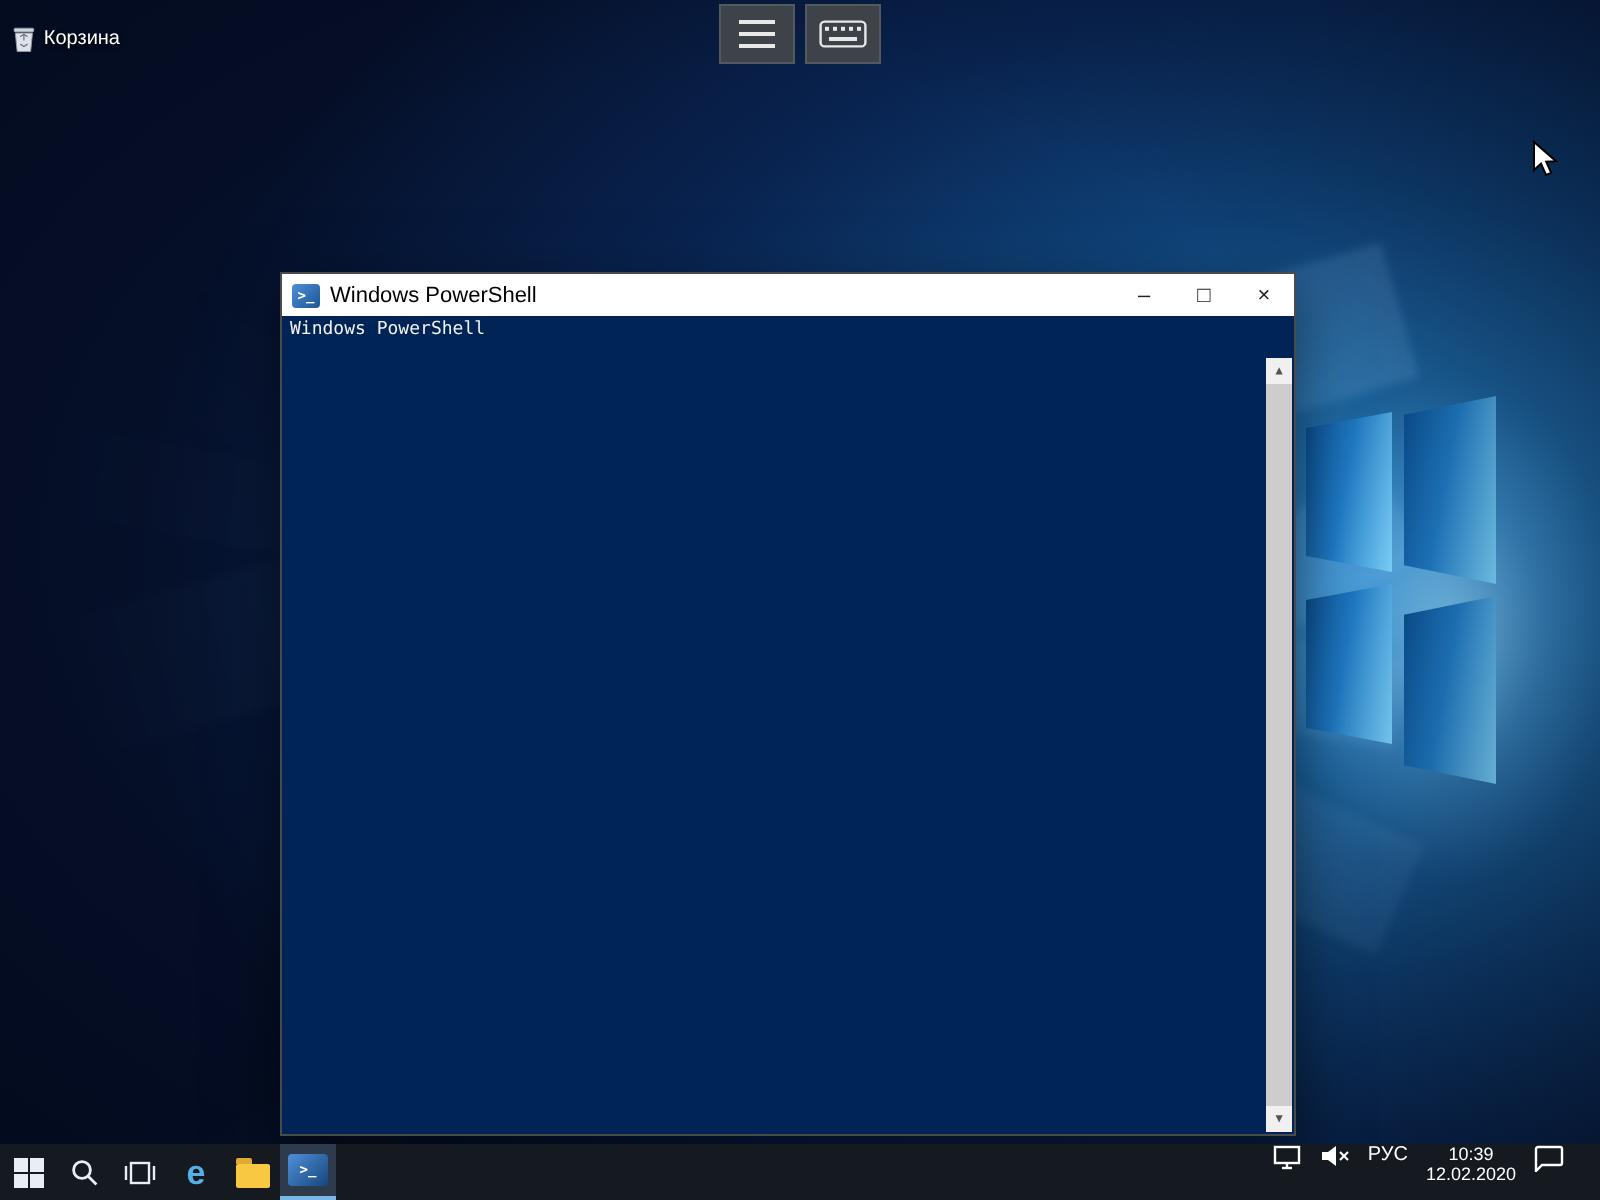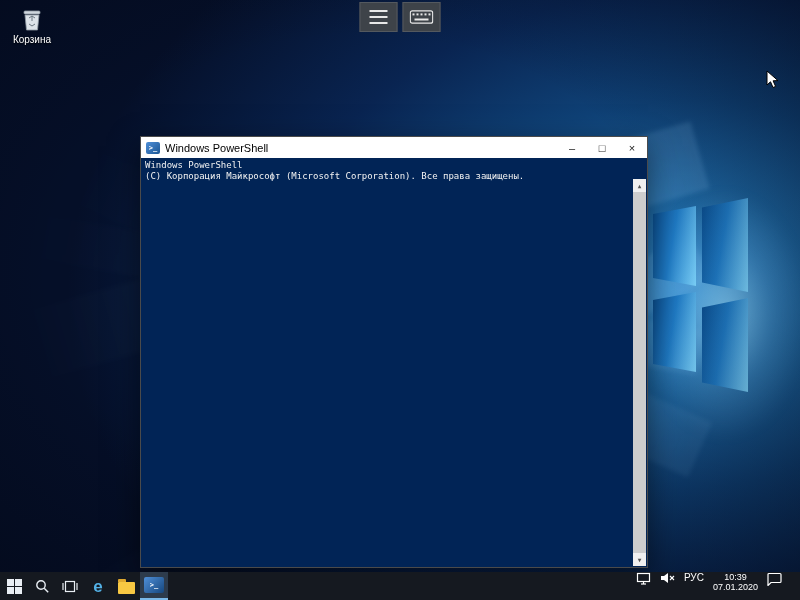--- a/index.html
+++ b/index.html
@@ -42,21 +42,21 @@
     clip-path: polygon(0 10%, 100% 0, 100% 100%, 0 90%);
     box-shadow: 0 0 28px rgba(110,195,255,0.55);
   }
   .pane.tl { left:0;  top:8px;   width:43px; height:80px; }
   .pane.tr { left:49px; top:0;   width:46px; height:94px; }
   .pane.bl { left:0;  top:94px;  width:43px; height:80px; }
   .pane.br { left:49px; top:100px; width:46px; height:94px; }
 
   
   .desktop-icon { position:absolute; left:4px; top:6px; width:56px;
-    display:flex; flex-direction:column; align-items:center; gap:2px; cursor:pointer; }
+    display:flex; flex-direction:row; align-items:center; gap:2px; cursor:pointer; }
   .desktop-icon .label { color:#fff; font-size:10px; text-shadow:0 1px 2px rgba(0,0,0,.9); }
 
   
   .vm-buttons { position:absolute; top:2px; left:50%; transform:translateX(-50%);
     display:flex; gap:5px; }
   .vm-btn { width:38px; height:30px; background:#3e4349; border:1px solid #54595f;
     display:flex; align-items:center; justify-content:center; flex-direction:column; cursor:pointer; }
   .hamburger span { display:block; width:18px; height:2px; background:#e8e8e8; margin:2px 0; }
 
   
@@ -167,21 +167,20 @@
     <div class="ps-ico">&gt;_</div>
     <div class="t-title">Windows PowerShell</div>
     <div class="win-controls">
       <div class="wc">–</div>
       <div class="wc">□</div>
       <div class="wc close">×</div>
     </div>
   </div>
   <div class="console">
     <div class="line">Windows PowerShell</div>
-    <div class="line">(C) Корпорация Майкрософт (Microsoft Corporation). Все права защищены.</div>
     <div class="line"></div>
     <div class="scrollbar">
       <div class="sb-arrow">▲</div>
       <div class="sb-thumb"></div>
       <div class="sb-arrow">▼</div>
     </div>
   </div>
 </div>
 
 <div class="pointer">
@@ -229,20 +228,20 @@
       <line x1="7.5" y1="9.5" x2="7.5" y2="12" stroke="#ffffff" stroke-width="1.2"></line>
     </svg>
     <svg class="tray-ico" width="15" height="12" viewBox="0 0 15 12">
       <polygon points="1,4 4,4 8,1 8,11 4,8 1,8" fill="#ffffff"></polygon>
       <line x1="10" y1="4" x2="14" y2="8" stroke="#ffffff" stroke-width="1.1"></line>
       <line x1="14" y1="4" x2="10" y2="8" stroke="#ffffff" stroke-width="1.1"></line>
     </svg>
     <div class="tray-lang">РУС</div>
     <div class="tray-clock">
       <div>10:39</div>
-      <div>07.01.2020</div>
+      <div>12.02.2020</div>
     </div>
     <svg class="tray-ico" width="15" height="14" viewBox="0 0 15 14">
       <path d="M2 1.5 h11 a1 1 0 0 1 1 1 v7 a1 1 0 0 1 -1 1 h-9 l-3 3 v-11 a1 1 0 0 1 1 -1 z" fill="none" stroke="#ffffff" stroke-width="1.2"></path>
     </svg>
     <div class="show-desktop"></div>
   </div>
 </div>
 
 </body></html>

